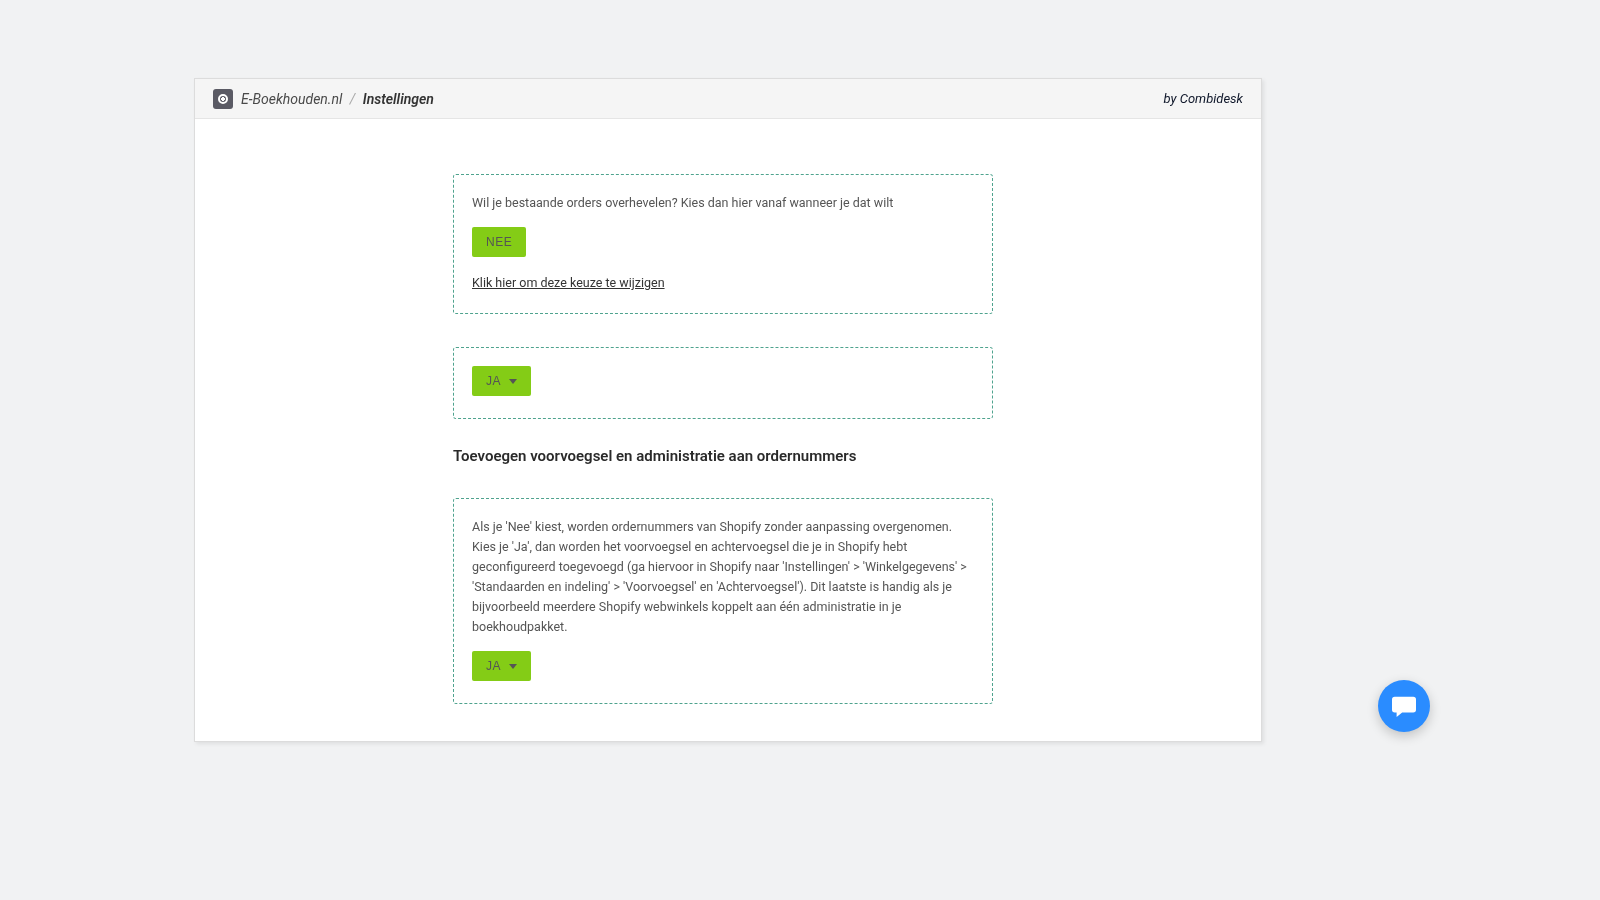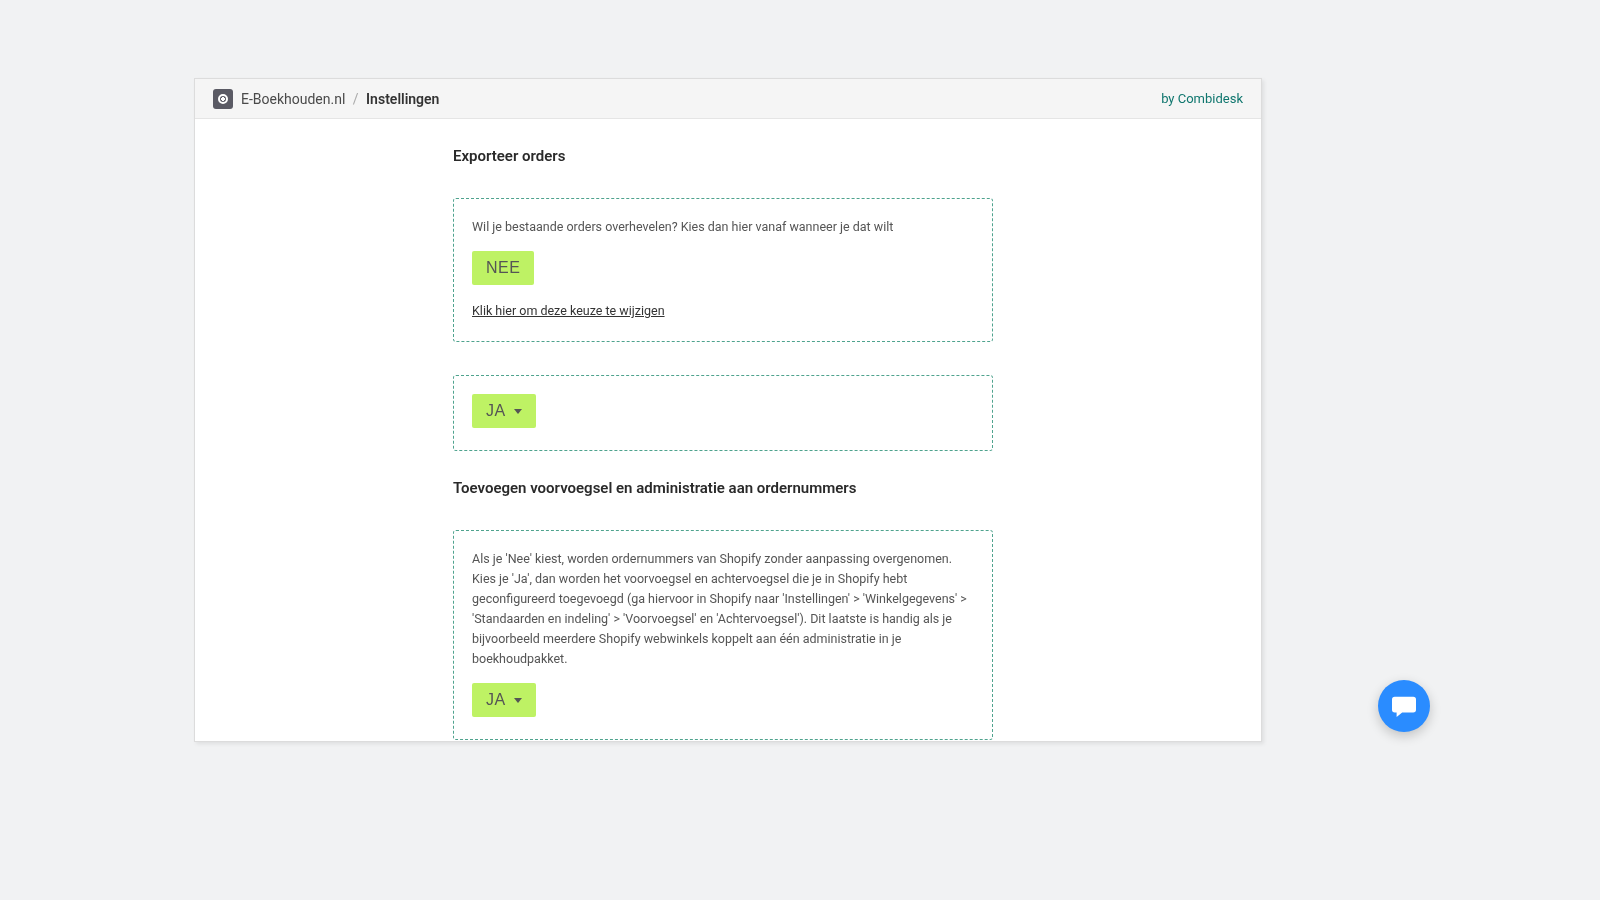--- a/index.html
+++ b/index.html
@@ -27,20 +27,21 @@
       overflow: hidden;
     }
     .app-header {
       height: 40px;
       background: #f5f5f5;
       border-bottom: 1px solid #e5e5e5;
       display: flex;
       align-items: center;
       padding: 0 18px;
       justify-content: space-between;
+      font-style: italic;
     }
     .header-left {
       display: flex;
       align-items: center;
       gap: 8px;
     }
     .logo {
       width: 20px;
       height: 20px;
       background: #5a5a64;
@@ -63,21 +64,21 @@
     .breadcrumb .sep {
       color: #aaa;
       margin: 0 4px;
     }
     .breadcrumb .current {
       font-weight: 600;
       color: #333;
     }
     .header-right {
       font-size: 13px;
-      color: #0f766e;
+      color: #0f172a;
     }
     .content {
       padding: 22px 0 0 0;
       height: calc(100% - 40px);
       overflow: hidden;
     }
     .settings-col {
       width: 540px;
       margin-left: 258px;
     }
@@ -98,24 +99,24 @@
     .box-text {
       font-size: 12.5px;
       color: #555;
       line-height: 1.6;
       margin-bottom: 14px;
     }
     .btn {
       display: inline-flex;
       align-items: center;
       gap: 8px;
-      background: #bef264;
+      background: #84cc16;
       border: none;
       padding: 8px 14px;
-      font-size: 16px;
+      font-size: 12px;
       color: #555;
       letter-spacing: 0.5px;
       cursor: pointer;
       border-radius: 2px;
     }
     .caret {
       width: 0;
       height: 0;
       border-left: 4px solid transparent;
       border-right: 4px solid transparent;
@@ -163,21 +164,20 @@
         <span class="sep">/</span>
         <span class="current">Instellingen</span>
       </div>
     </div>
     <div class="header-right">by Combidesk</div>
   </div>
 
   <div class="content">
     <div class="settings-col">
 
-      <div class="section-title">Exporteer orders</div>
       <div class="dashed-box">
         <div class="box-text">Wil je bestaande orders overhevelen? Kies dan hier vanaf wanneer je dat wilt</div>
         <button class="btn">
           <span>NEE</span>
         </button>
         <div>
           <a class="change-link">Klik hier om deze keuze te wijzigen</a>
         </div>
       </div>
 

